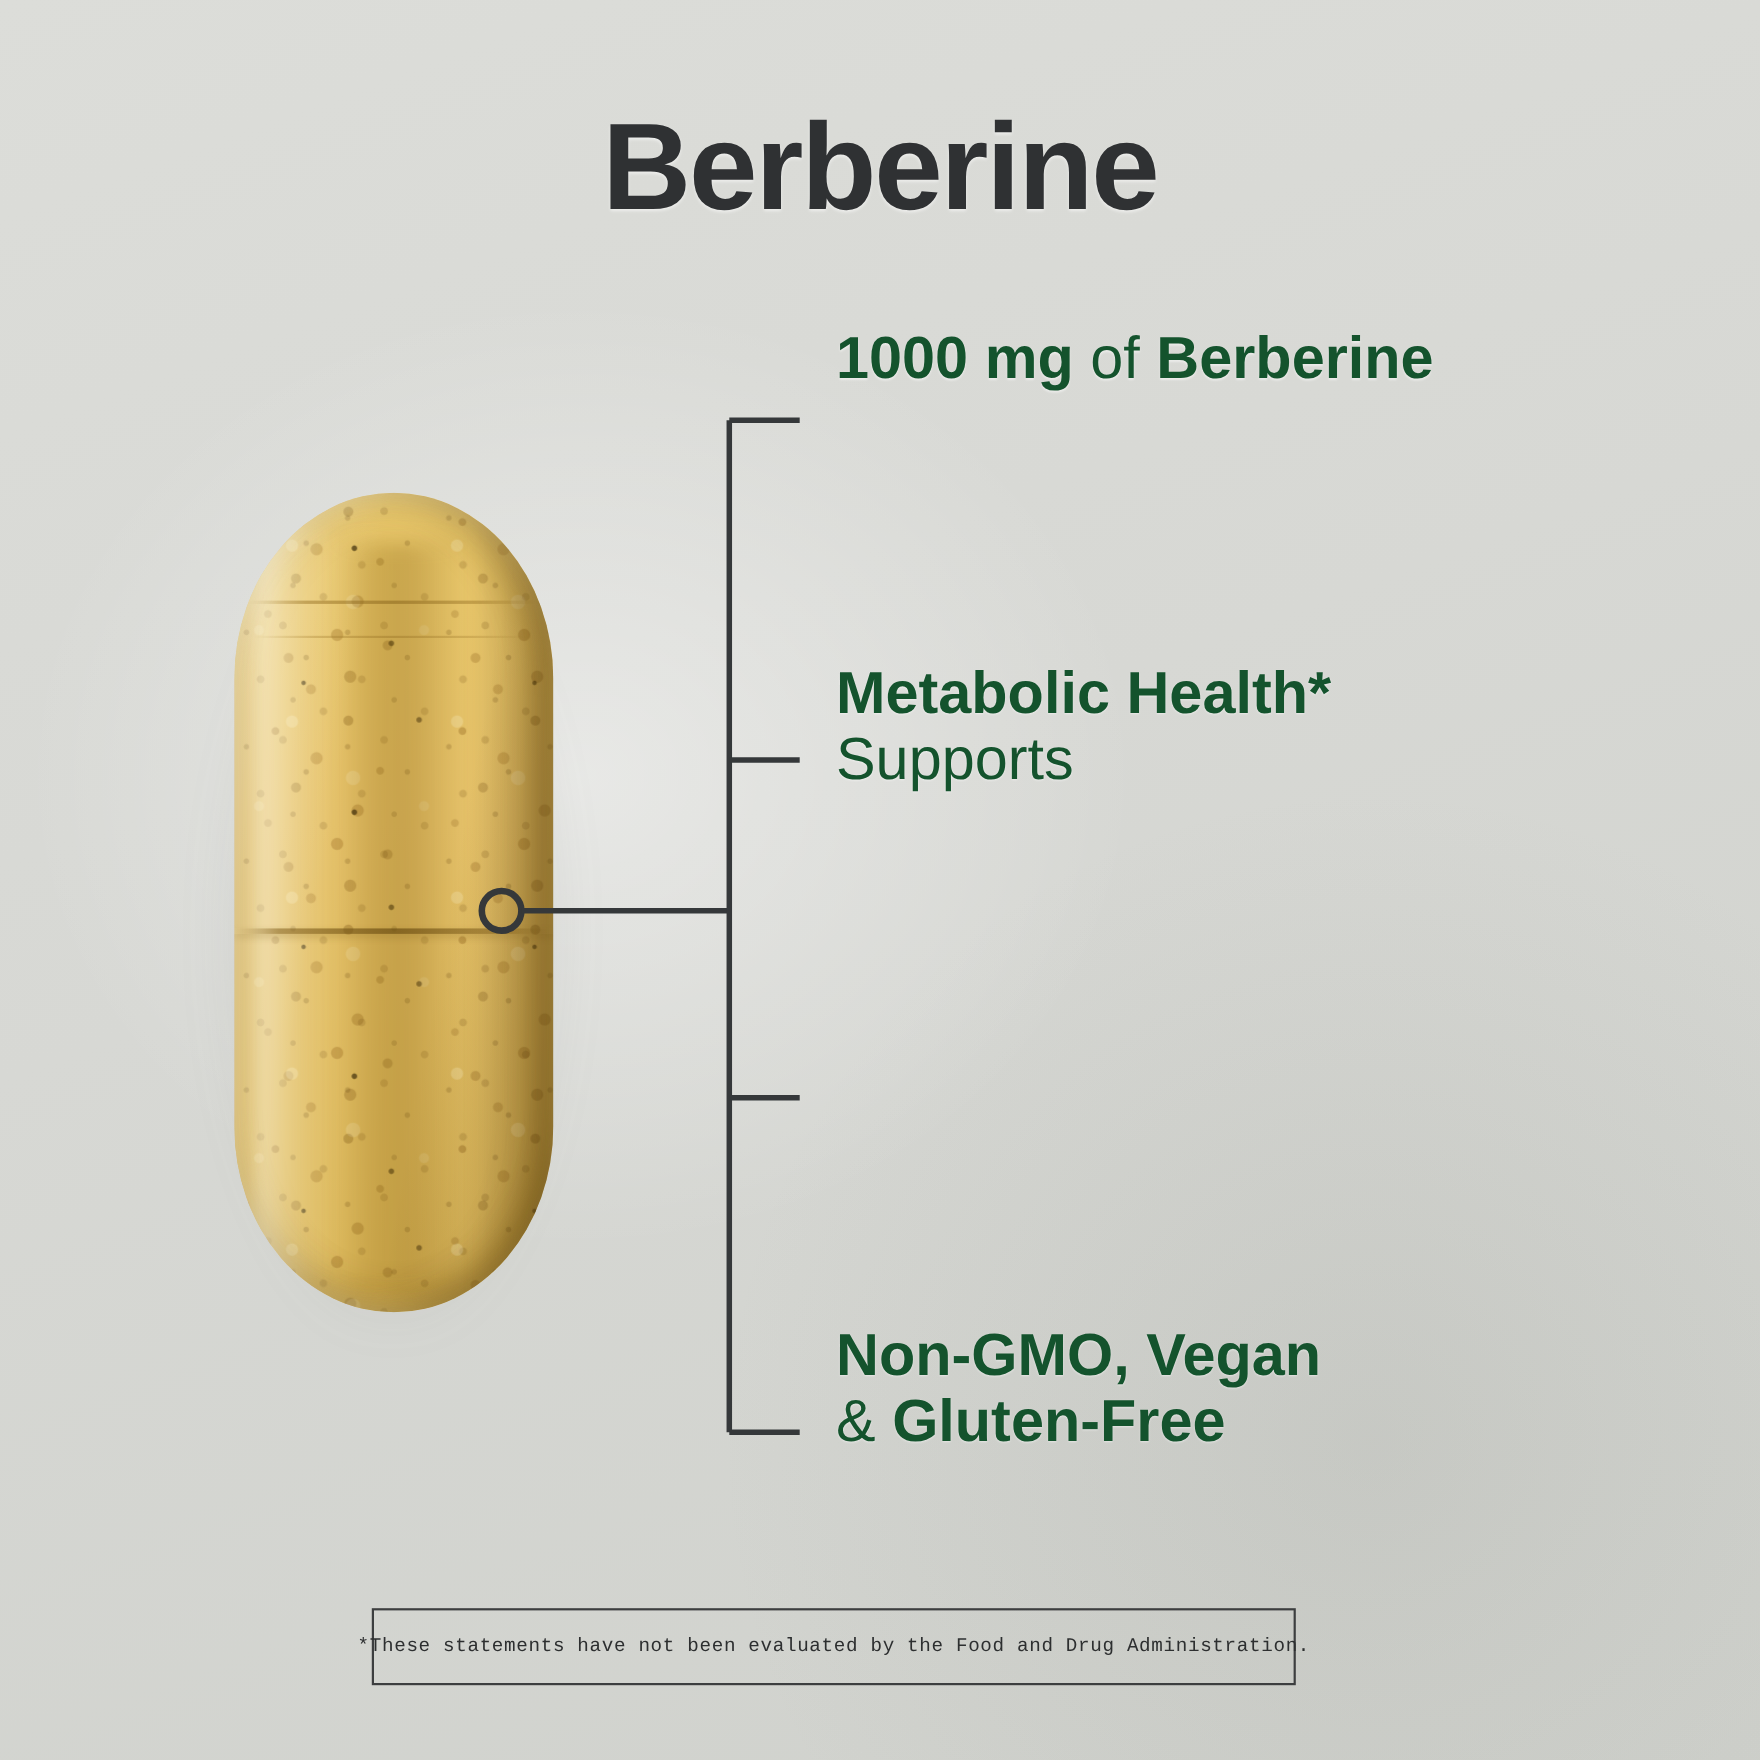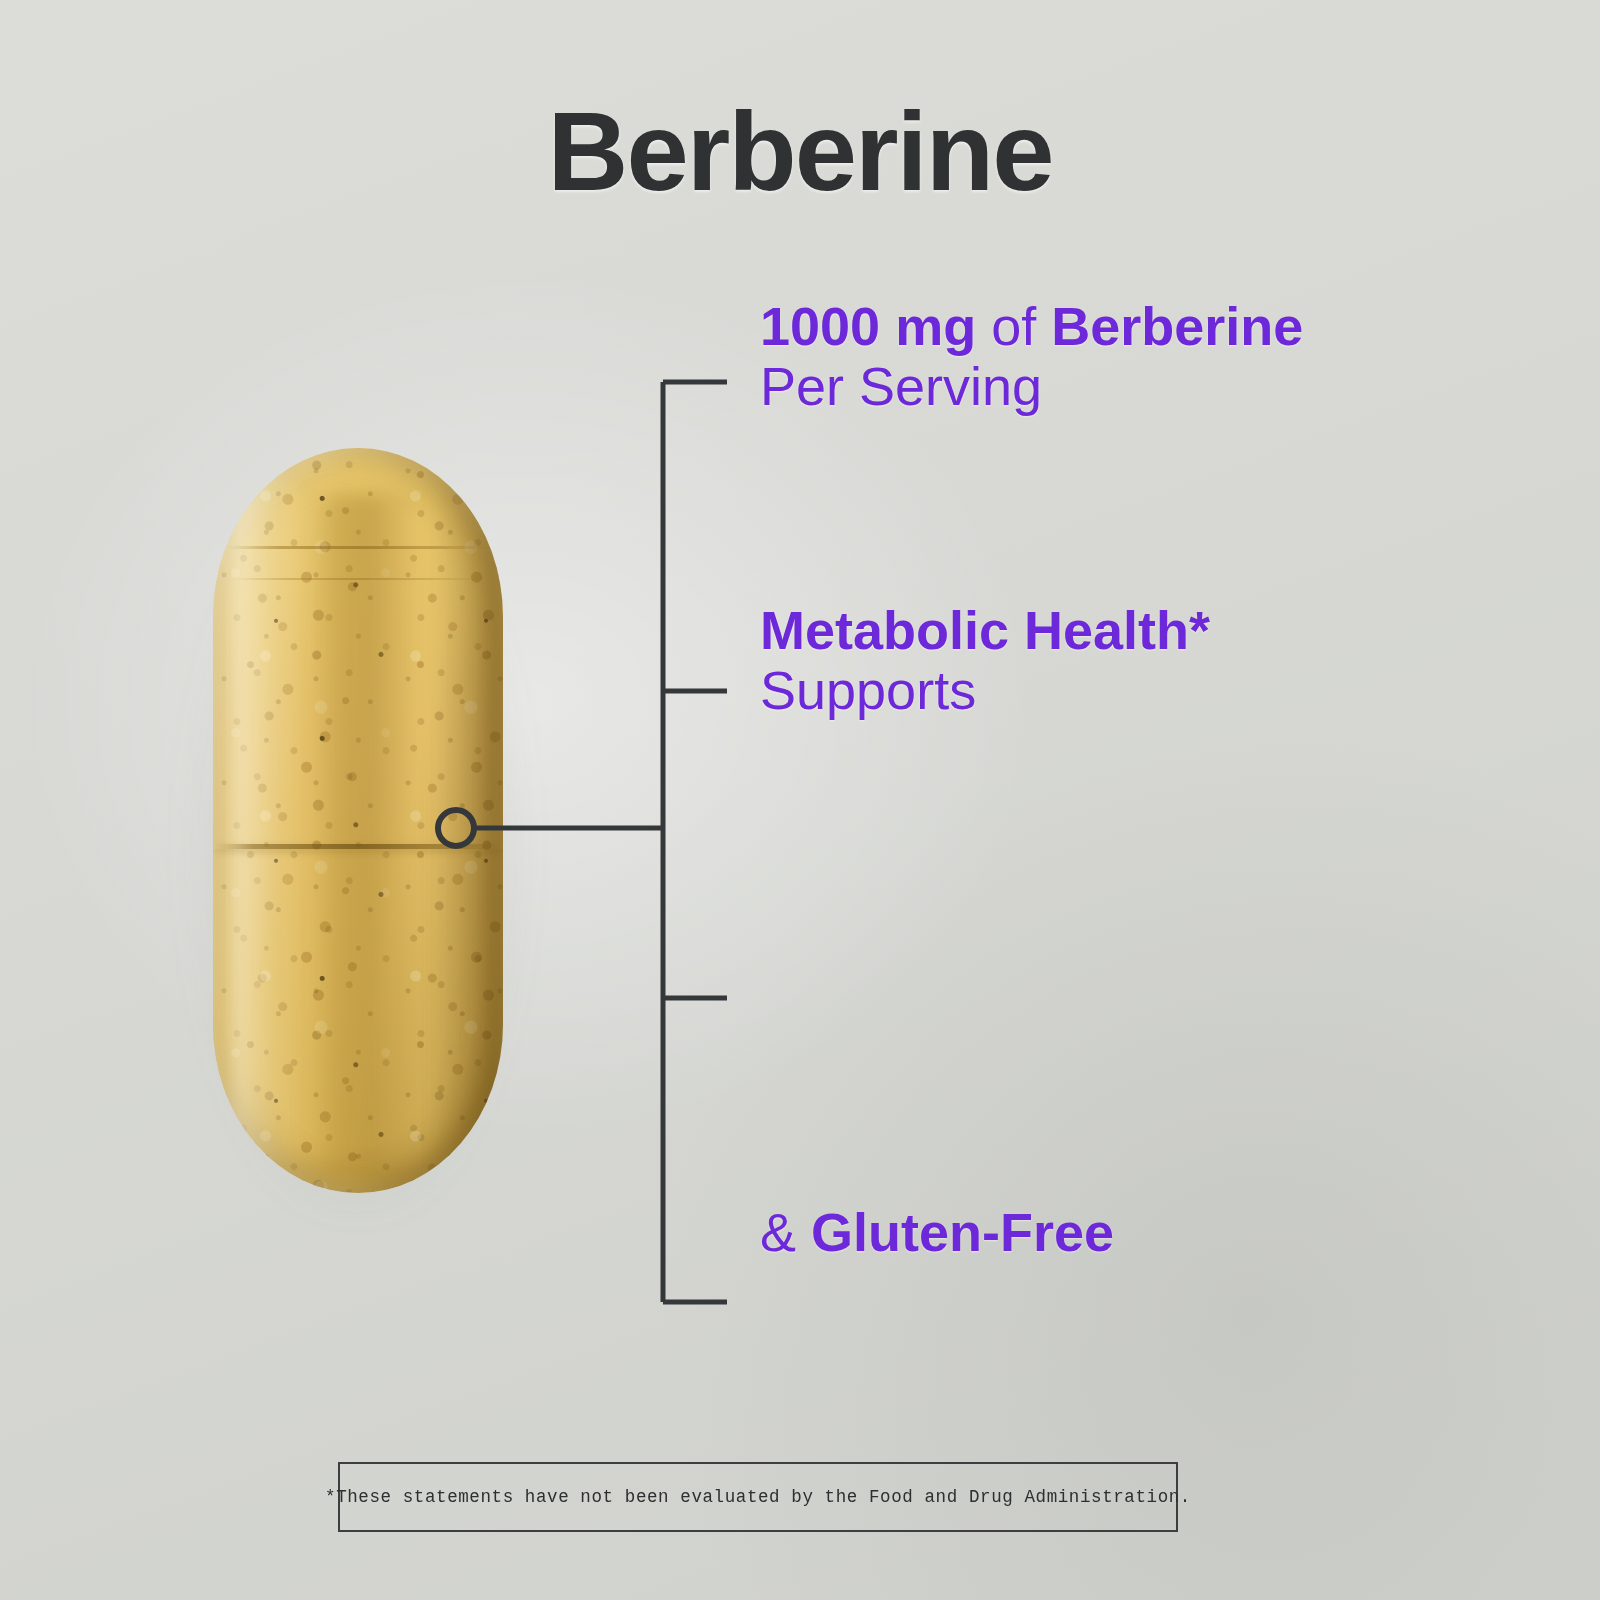--- a/index.html
+++ b/index.html
@@ -166,21 +166,21 @@
       inset 0 -20px 34px -12px rgba(96,66,10,.34);
   }
 
   
   .connector { position:absolute; left:0; top:0; width:1600px; height:1600px; pointer-events:none; }
 
   
   .feature {
     position:absolute;
     left:760px;
-    color:#6d28d9;
+    color:#14532d;
     line-height:1.12;
     font-size:54px;
     text-shadow:0 1px 2px rgba(255,255,255,.5);
   }
   .feature .ln { display:block; white-space:nowrap; }
   .b  { font-weight:700; }
   .r  { font-weight:400; }
 
   .f1 { top:296px; }
   .f2 { top:600px; }
@@ -238,30 +238,30 @@
   <line x1="663" y1="382" x2="663" y2="1302" stroke="#35383a" stroke-width="5"></line>
 
   <line x1="663" y1="382" x2="727" y2="382" stroke="#35383a" stroke-width="5"></line>
   <line x1="663" y1="691" x2="727" y2="691" stroke="#35383a" stroke-width="5"></line>
   <line x1="663" y1="998" x2="727" y2="998" stroke="#35383a" stroke-width="5"></line>
   <line x1="663" y1="1302" x2="727" y2="1302" stroke="#35383a" stroke-width="5"></line>
 </svg>
 
 <div class="feature f1">
   <span class="ln"><span class="b">1000 mg</span><span class="r"> of </span><span class="b">Berberine</span></span>
-  <span class="ln r">Per Serving</span>
 </div>
 
 <div class="feature f2">
   <span class="ln b">Metabolic Health*</span>
   <span class="ln r">Supports</span>
 </div>
 
 <div class="feature f3">
 </div>
 
 <div class="feature f4">
+  <span class="ln b">Non-GMO, Vegan</span>
   <span class="ln"><span class="r">&amp; </span><span class="b">Gluten-Free</span></span>
 </div>
 
 <div class="disclaimer">
   <span class="dl">*These statements have not been evaluated by the Food and Drug Administration.</span>
 </div>
 
 </body></html>

